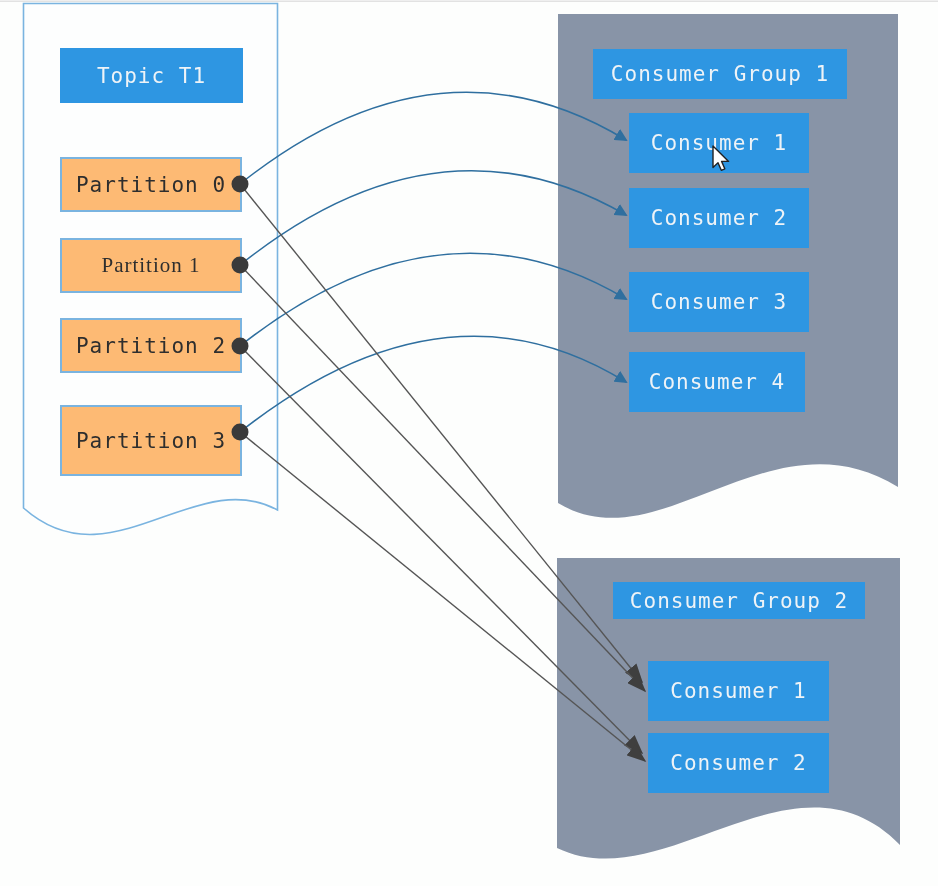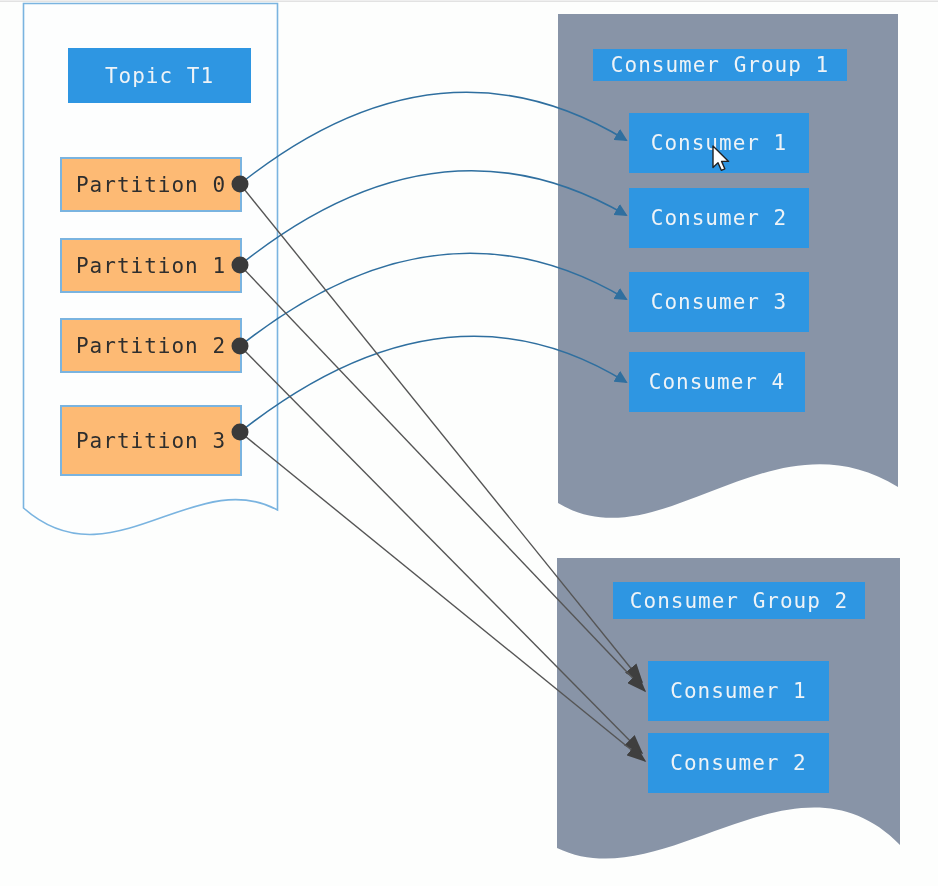--- a/index.html
+++ b/index.html
@@ -53,38 +53,38 @@
 <div class="stage">
 
   <div class="topstrip"></div>
 
   <svg class="layer" width="938" height="886">
     <path class="doc-topic" d="M 23.5,3.5 L 277.5,3.5 L 277.5,510 C 195,465 110,585 23.5,508 Z"></path>
     <path class="doc-gray" d="M 558,14 L 898,14 L 898,487 C 770,408 660,565 558,503 Z"></path>
     <path class="doc-gray" d="M 557,558 L 900,558 L 900,845 C 795,738 665,900 557,848 Z"></path>
   </svg>
 
-  <div class="node bluebox" style="left:60px;top:48px;width:183px;height:55px;margin-left:8px;">
+  <div class="node bluebox" style="left:60px;top:48px;width:183px;height:55px;">
     <span>Topic T1</span>
   </div>
 
   <div class="node partition" style="left:60px;top:157px;width:182px;height:55px;">
     <span>Partition 0</span>
   </div>
-  <div class="node partition" style="left:60px;top:238px;width:182px;height:55px;">
+  <div class="node partition" style="left:60px;top:238px;width:182px;height:55px;font-family:Liberation Serif, serif;">
     <span>Partition 1</span>
   </div>
   <div class="node partition" style="left:60px;top:318px;width:182px;height:55px;">
     <span>Partition 2</span>
   </div>
   <div class="node partition" style="left:60px;top:405px;width:182px;height:71px;">
     <span>Partition 3</span>
   </div>
 
-  <div class="node bluebox" style="left:593px;top:49px;width:254px;height:32px;">
+  <div class="node bluebox" style="left:593px;top:49px;width:254px;height:50px;">
     <span>Consumer Group 1</span>
   </div>
   <div class="node bluebox" style="left:629px;top:113px;width:180px;height:60px;">
     <span>Consumer 1</span>
   </div>
   <div class="node bluebox" style="left:629px;top:188px;width:180px;height:60px;">
     <span>Consumer 2</span>
   </div>
   <div class="node bluebox" style="left:629px;top:272px;width:180px;height:60px;">
     <span>Consumer 3</span>

